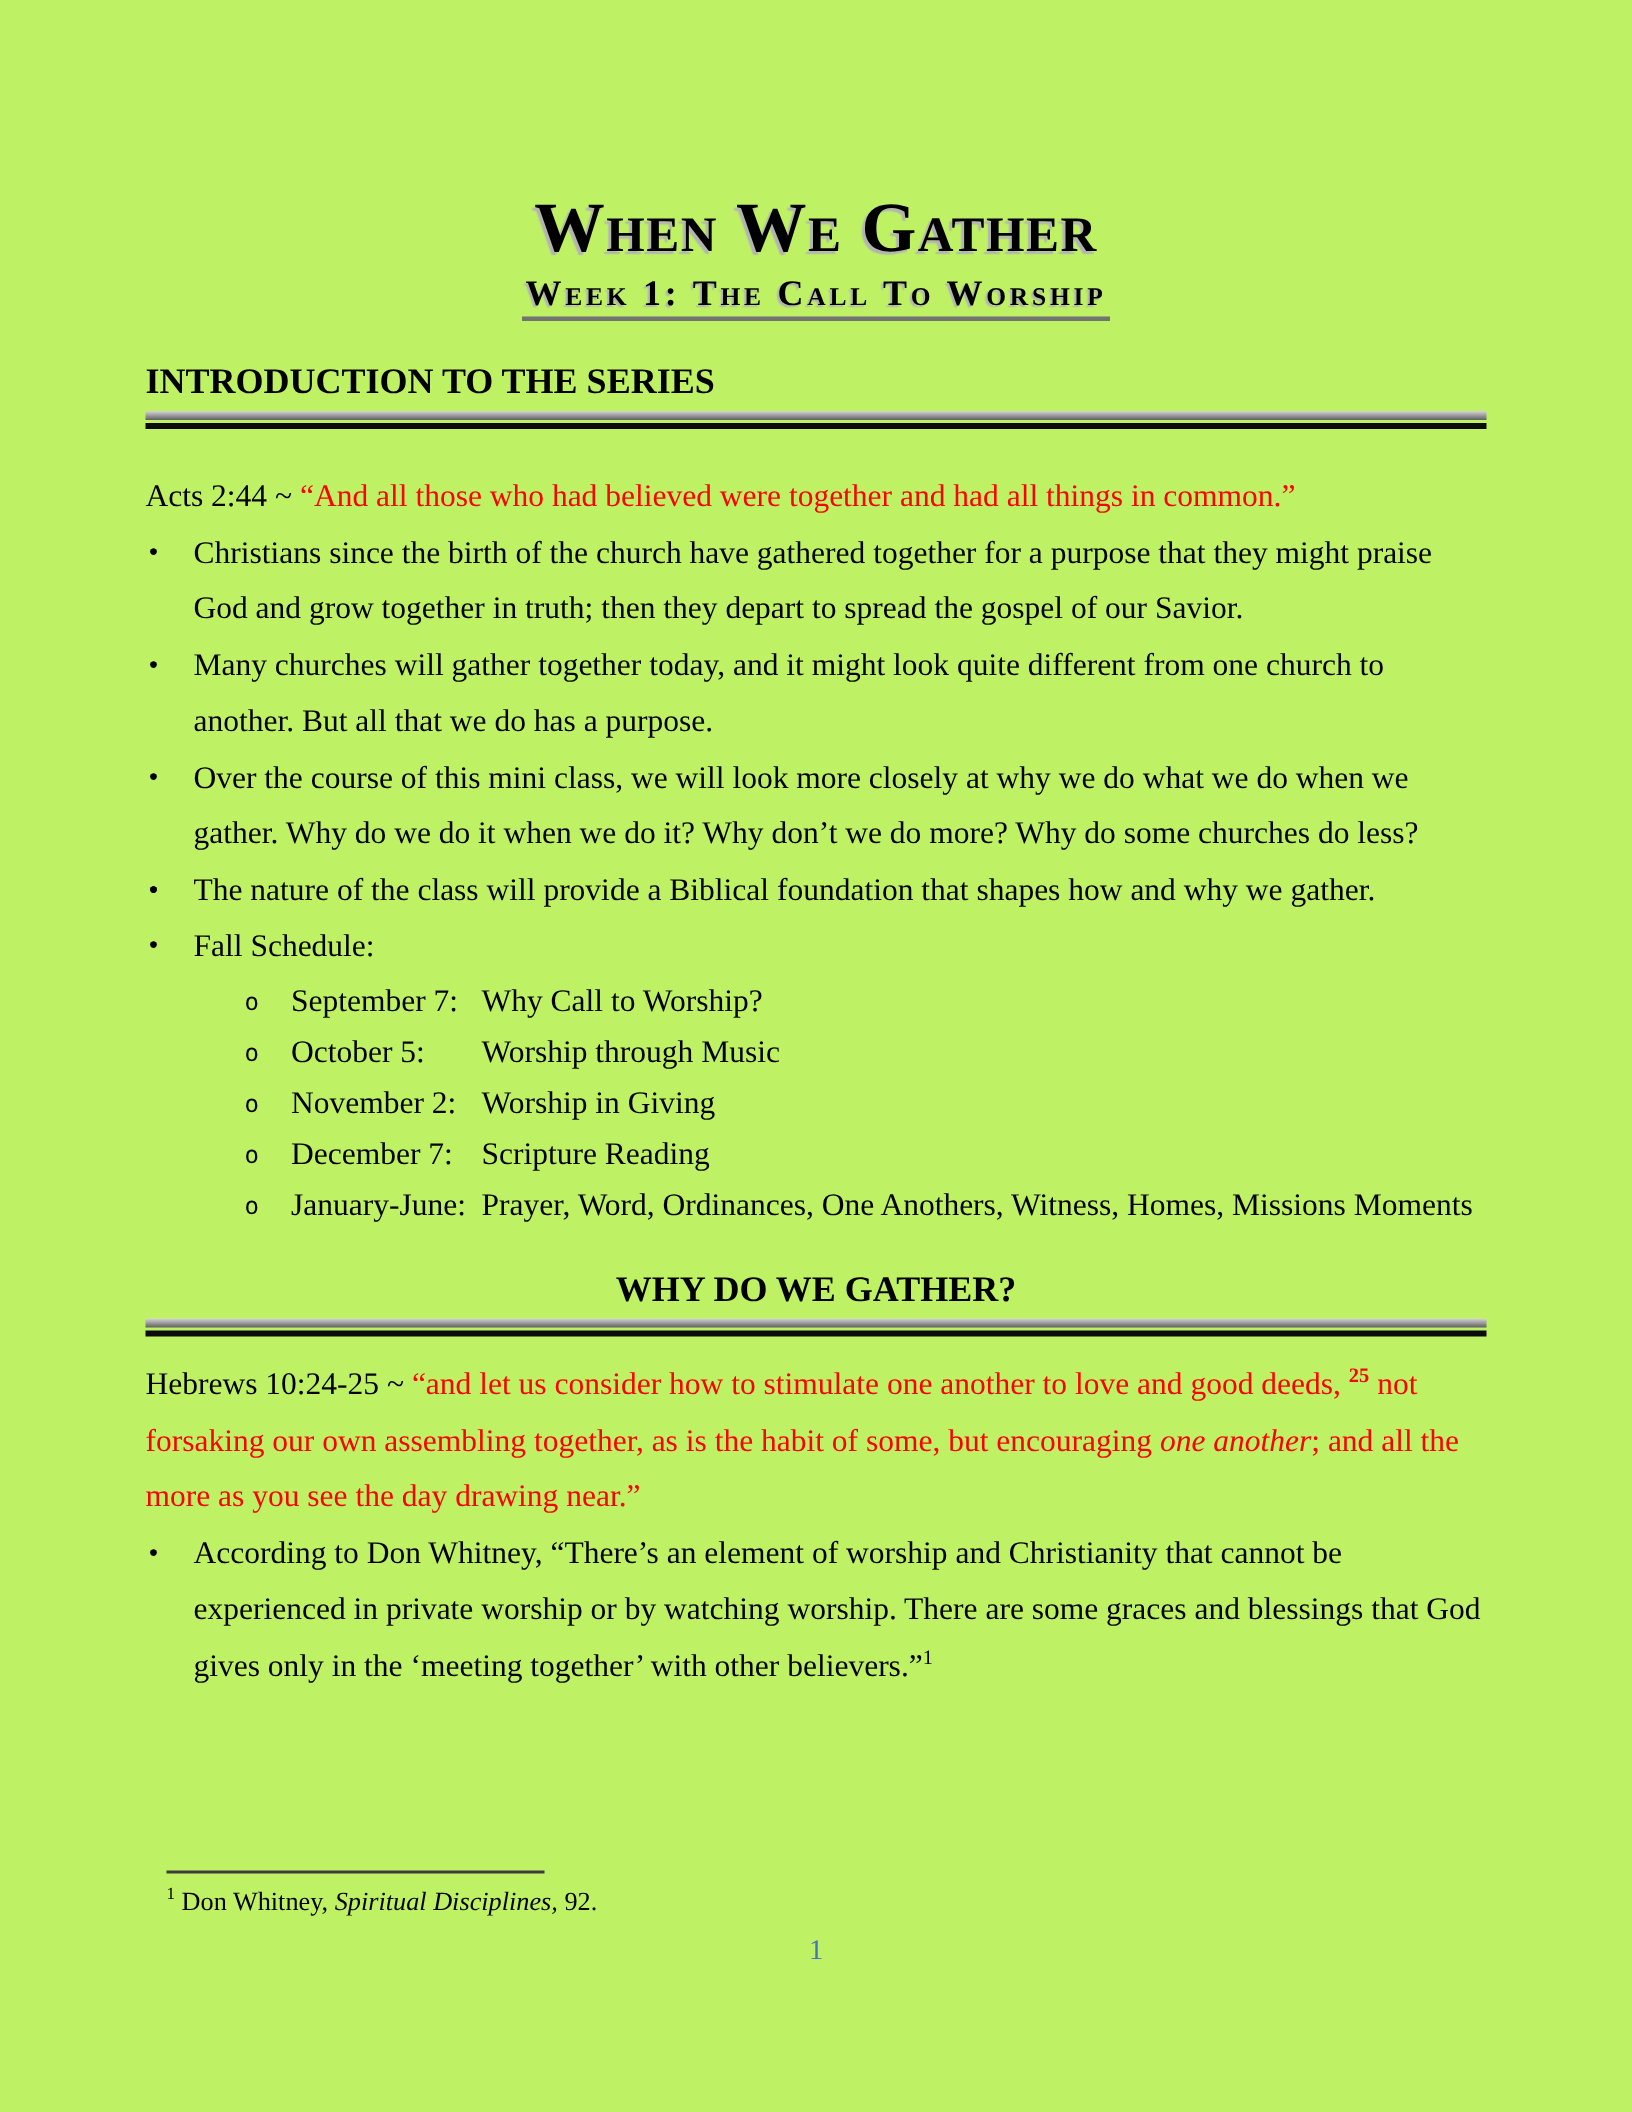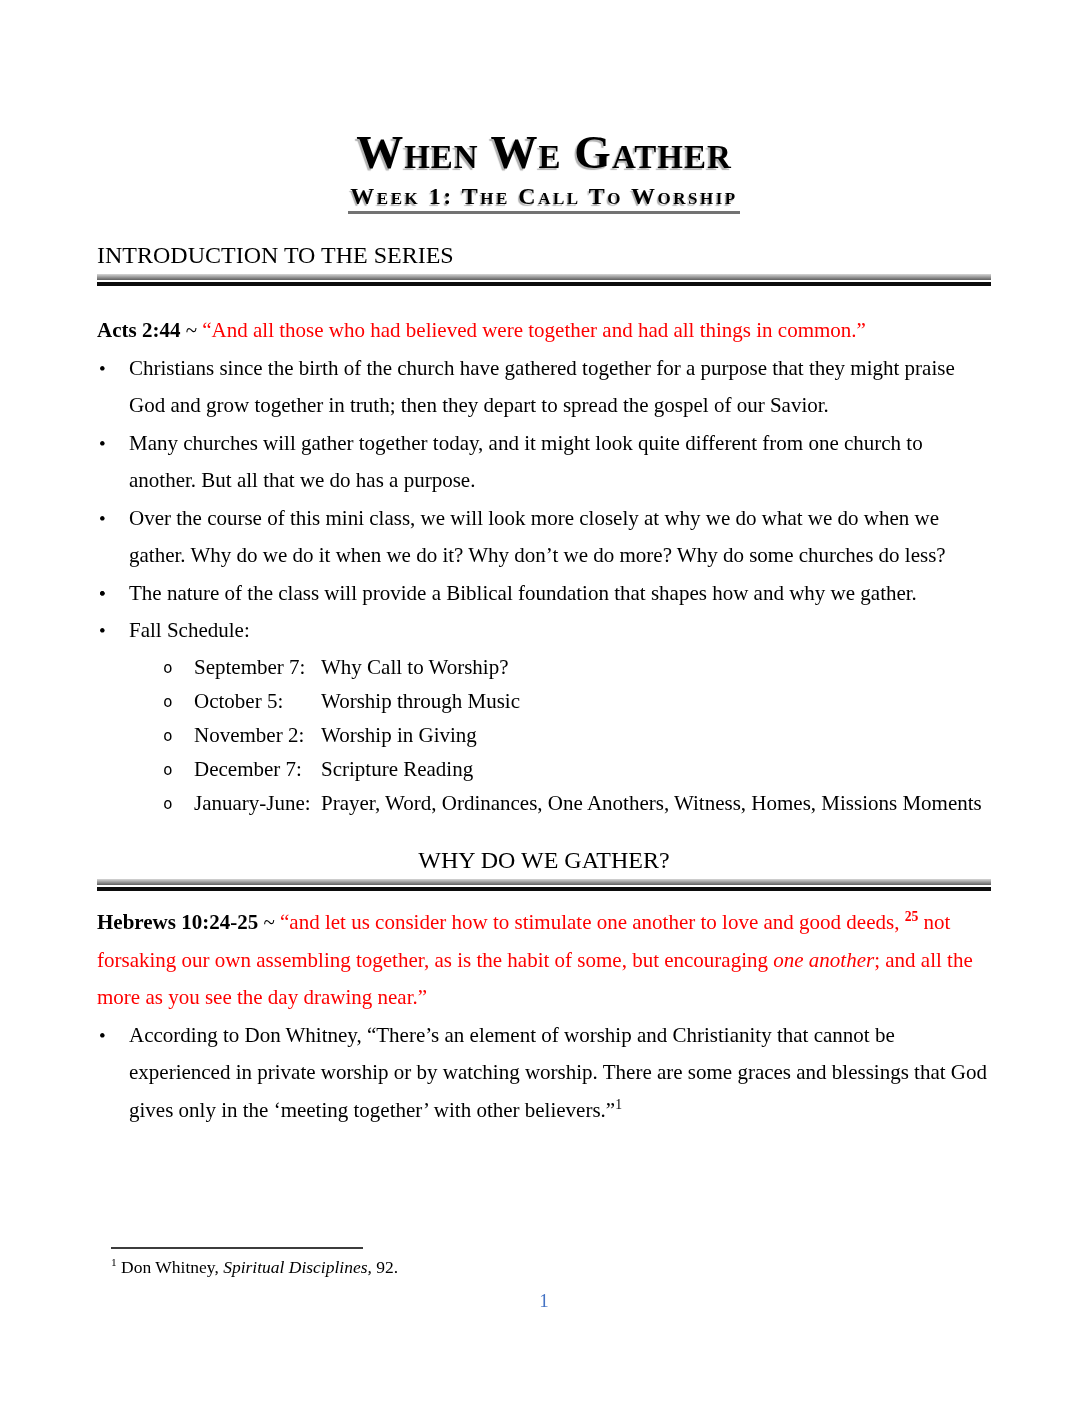--- a/index.html
+++ b/index.html
@@ -1,20 +1,20 @@
 <!DOCTYPE html>
 <html><head>
 <meta charset="utf-8">
 <style>
   html,body{margin:0;padding:0;background:#e8e8e8;}
   .page{
     position:relative;
     width:1088px;height:1408px;
     margin:0 auto;
-    background:#ffffff;
+    background:#bef264;
     font-family:"Liberation Serif","DejaVu Serif",serif;
     color:#000;
     overflow:hidden;
   }
   .content{padding:128px 97px 0 97px;}
 
   
   .titleblock{text-align:center;}
   .doc-title{
     margin:0;
@@ -35,34 +35,34 @@
     border-bottom:3px solid #737373;
     padding:0 2px 1px 2px;
     text-shadow:-1.5px 1.5px 1px #b3b3b3;
     line-height:1.1;
   }
 
   
   .sec-heading{
     margin:0;
     font-size:24px;
-    font-weight:normal;
+    font-weight:bold;
     line-height:1.15;
   }
   .sec-heading.first{margin-top:28px;}
   .sec-heading.second{margin-top:27px;text-align:center;}
   .rule{margin-top:5px;}
   .rule-gray{height:6px;background:linear-gradient(#d6d6d6,#5f5f5f);}
   .rule-black{height:4px;background:#0c0c0c;margin-top:2px;}
 
   
   .bodytext{font-size:21px;line-height:37.5px;}
   .scripture{margin:0;}
   .scripture.first{margin-top:26px;}
-  .ref{font-weight:bold;}
+  .ref{font-weight:normal;}
   .red{color:#fe0000;}
   sup{font-size:0.65em;line-height:0;}
   .verse-sup{font-weight:bold;}
 
   .bullet{position:relative;padding-left:32px;margin:0;}
   .b-dot{
     position:absolute;left:2px;top:0;
     font-size:19px;
   }
   .b-text{}

